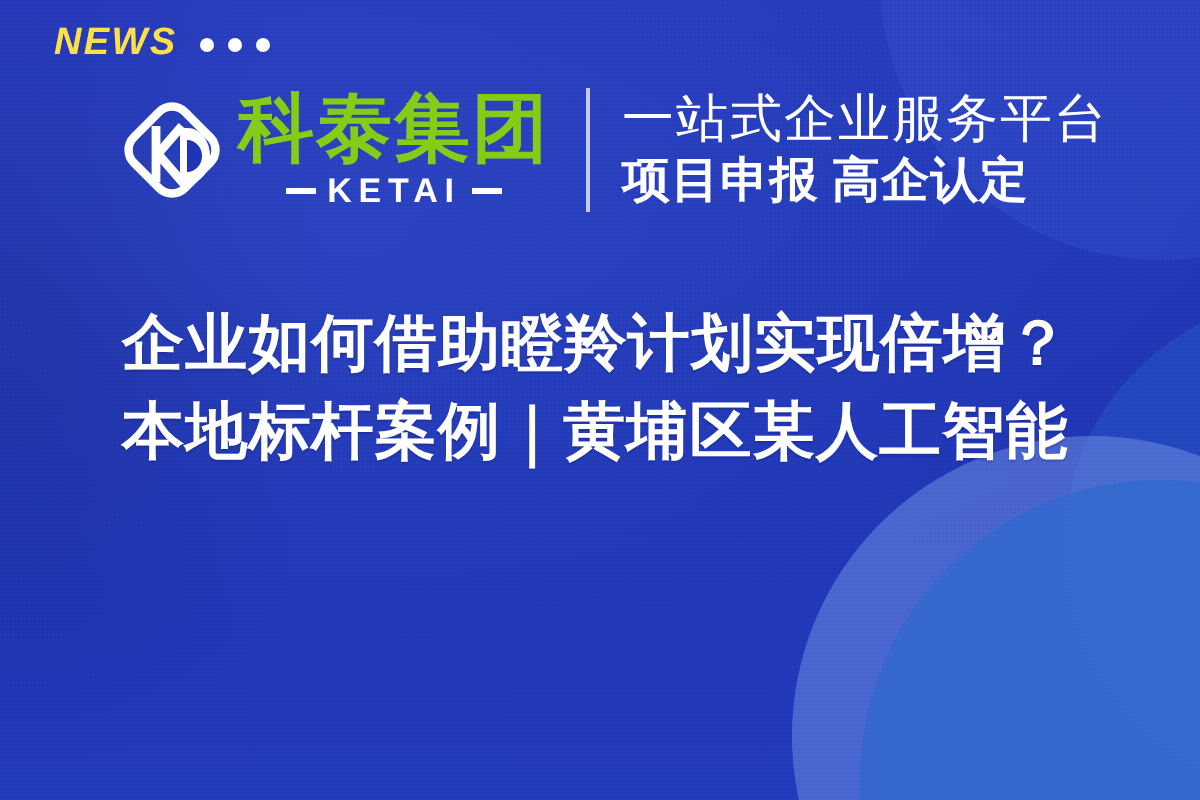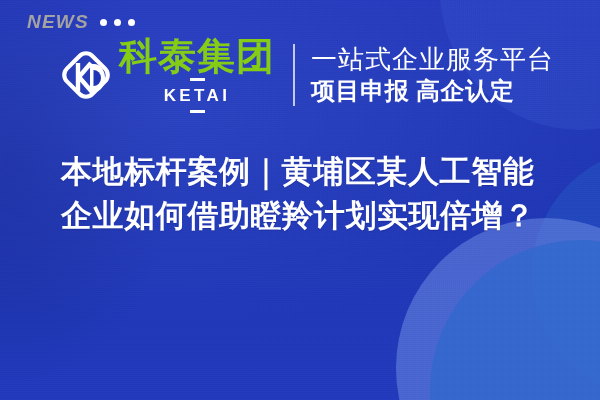--- a/index.html
+++ b/index.html
@@ -93,21 +93,21 @@
   
   .news-row {
     position: absolute;
     left: 27px;
     top: 12px;
     display: flex;
     align-items: center;
     gap: 11px;
   }
   .news-label {
-    color: #a3a3a3;
+    color: #fde047;
     font-size: 19px;
     font-weight: 700;
     font-style: italic;
     letter-spacing: 1.2px;
     line-height: 1;
   }
   .news-dots {
     display: flex;
     align-items: center;
     gap: 7px;
@@ -149,21 +149,20 @@
     line-height: 1.02;
     letter-spacing: 1px;
     white-space: nowrap;
   }
   .logo-en-row {
     display: flex;
     align-items: center;
     gap: 6px;
     margin-top: 2px;
     justify-content: center;
-    flex-direction: column;
   }
   .logo-en-row .rule {
     height: 3px;
     width: 15px;
     background: #ffffff;
     display: block;
   }
   .logo-en {
     color: #ffffff;
     font-size: 17px;
@@ -271,17 +270,17 @@
 
     <span class="divider"></span>
 
     <div class="tagline">
       <div class="tagline-main">一站式企业服务平台</div>
       <div class="tagline-sub">项目申报 高企认定</div>
     </div>
   </div>
 
   <div class="headline">
+    <div class="headline-line">企业如何借助瞪羚计划实现倍增？</div>
     <div class="headline-line">本地标杆案例｜黄埔区某人工智能</div>
-    <div class="headline-line">企业如何借助瞪羚计划实现倍增？</div>
   </div>
 
 </div>
 
 </body></html>

